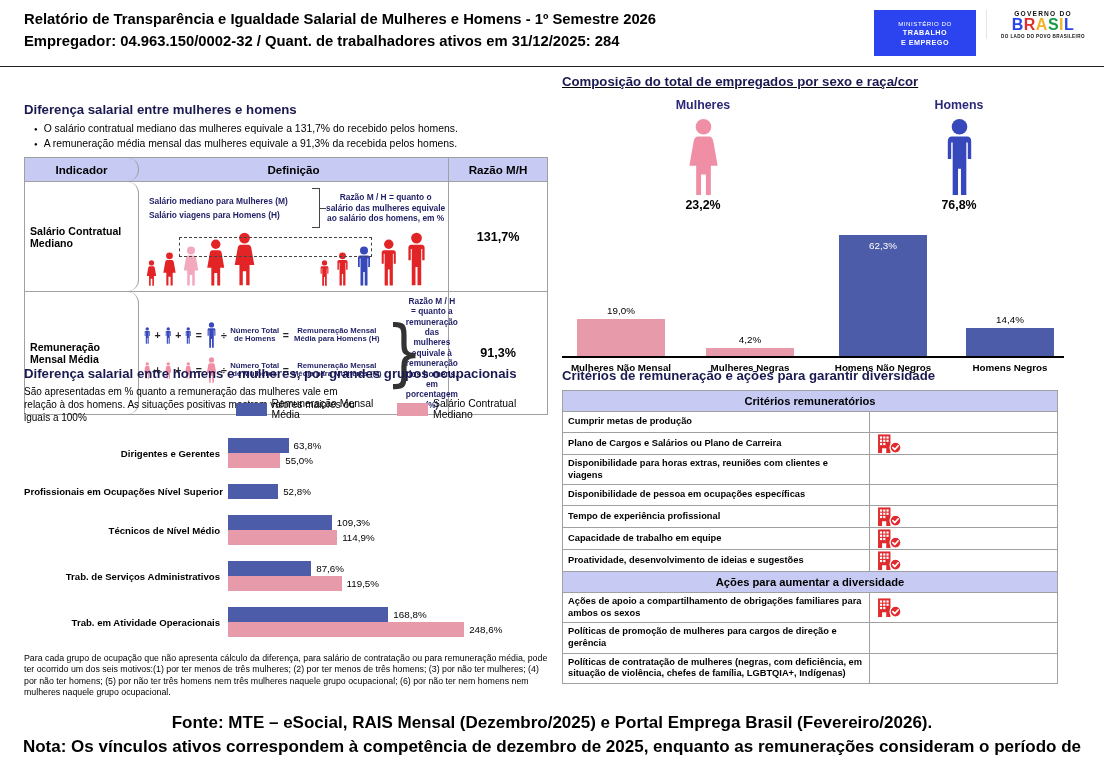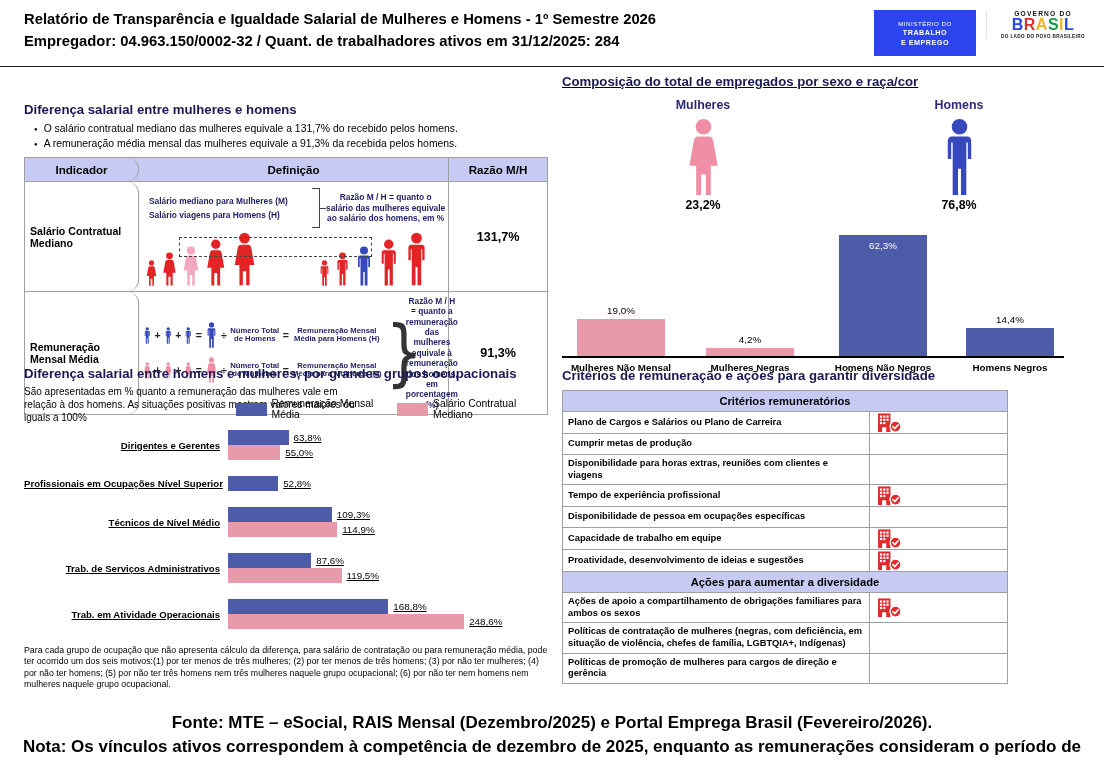--- a/index.html
+++ b/index.html
@@ -60,21 +60,21 @@
   .brace{font-family:"DejaVu Sans",sans-serif;font-size:58px;font-weight:400;color:#333;line-height:1;transform:scaleY(1.25);width:16px;}
   .fnote{width:102px;font-size:8.3px;}
 
   
   .s2{position:absolute;left:24px;top:366px;width:524px;}
   .s2-sub{font-size:10px;color:#000;width:344px;margin-top:4px;line-height:1.3;}
   .occ-legend{position:absolute;left:212px;top:32px;display:flex;align-items:center;gap:5px;}
   .lg-swatch{width:36px;height:13px;}
   .lg-label{font-size:10.4px;color:#000;margin-right:8px;}
   .blue{background:var(--blue-bar);} .pink{background:var(--pink-bar);}
-  #occ-chart{margin-top:6px;text-decoration:underline;}
+  #occ-chart{margin-top:14px;}
   .occ-group{display:flex;align-items:center;margin-bottom:16px;}
   .occ-label{width:204px;padding-right:8px;text-align:right;font-size:9.6px;font-weight:bold;color:#000;white-space:nowrap;}
   .occ-bars{flex:1;}
   .occ-bar-row{height:15px;display:flex;align-items:center;}
   .occ-bar{height:15px;}
   .occ-val{font-size:9.8px;color:#000;margin-left:5px;white-space:nowrap;}
   .s2-footnote{font-size:8.8px;color:#000;line-height:1.3;margin-top:4px;width:524px;}
 
   
   .s3{position:absolute;left:562px;top:74px;width:528px;height:292px;text-decoration:underline;}
@@ -83,21 +83,21 @@
   .comp-pct{font-size:12.4px;font-weight:bold;color:#000;margin-top:2px;}
   #comp-plot{position:absolute;left:0;top:162px;width:502px;height:122px;border-bottom:2px solid #000;}
   .comp-bar{position:absolute;bottom:0;width:88px;}
   .comp-val{position:absolute;width:88px;text-align:center;font-size:9.8px;color:#000;}
   .comp-val.inside{position:absolute;left:0;top:5px;color:#fff;}
   #comp-cats{position:absolute;left:0;top:288px;width:502px;}
   .comp-cat{position:absolute;width:130px;text-align:center;font-size:9.8px;font-weight:bold;color:#000;}
 
   
   .s4{position:absolute;left:562px;top:368px;width:528px;}
-  #criteria-table{width:446px;border:1px solid var(--table-border);border-bottom:none;margin-top:7px;}
+  #criteria-table{width:496px;border:1px solid var(--table-border);border-bottom:none;margin-top:7px;}
   .crit-header{background:var(--lavender);border-bottom:1px solid var(--table-border);text-align:center;font-size:11.2px;font-weight:bold;color:#000;padding:4px 0;}
   .crit-row{display:flex;border-bottom:1px solid var(--table-border);min-height:21px;}
   .crit-label{width:307px;border-right:1px solid var(--table-border);font-size:9.3px;font-weight:bold;color:#000;padding:3px 6px 3px 5px;line-height:1.25;display:flex;align-items:center;}
   .crit-check{flex:1;display:flex;align-items:center;padding-left:7px;}
   .bcheck{width:25px;height:21px;color:var(--icon-red);}
 
   
   .footer{position:absolute;left:0;right:0;top:712px;text-align:center;}
   .footer div{font-size:17px;font-weight:bold;color:#000;line-height:1.35;}
   .footer .nota{max-width:1064px;margin:1px auto 0;}
@@ -395,48 +395,48 @@
         <div class="comp-cat" style="left: 256px;">Homens Não Negros</div>
         <div class="comp-cat" style="left: 383px;">Homens Negros</div>
       </div>
   </section>
 
   <section class="s4">
     <h2 class="sec-title">Critérios de remuneração e ações para garantir diversidade</h2>
     <div id="criteria-table">
         <div class="crit-header">Critérios remuneratórios</div>
         <div class="crit-row">
+          <div class="crit-label">Cumprir metas de produção</div>
+          <div class="crit-check"></div>
+        </div>
+        <div class="crit-row">
           <div class="crit-label">Plano de Cargos e Salários ou Plano de Carreira</div>
           <div class="crit-check">
             <svg viewBox="0 0 26 22" class="bcheck">
               <use href="#sym-building-check"></use>
             </svg>
           </div>
         </div>
         <div class="crit-row">
-          <div class="crit-label">Cumprir metas de produção</div>
+          <div class="crit-label">Disponibilidade para horas extras, reuniões com clientes e viagens</div>
           <div class="crit-check"></div>
         </div>
         <div class="crit-row">
-          <div class="crit-label">Disponibilidade para horas extras, reuniões com clientes e viagens</div>
+          <div class="crit-label">Disponibilidade de pessoa em ocupações específicas</div>
           <div class="crit-check"></div>
         </div>
         <div class="crit-row">
           <div class="crit-label">Tempo de experiência profissional</div>
           <div class="crit-check">
             <svg viewBox="0 0 26 22" class="bcheck">
               <use href="#sym-building-check"></use>
             </svg>
           </div>
         </div>
         <div class="crit-row">
-          <div class="crit-label">Disponibilidade de pessoa em ocupações específicas</div>
-          <div class="crit-check"></div>
-        </div>
-        <div class="crit-row">
           <div class="crit-label">Capacidade de trabalho em equipe</div>
           <div class="crit-check">
             <svg viewBox="0 0 26 22" class="bcheck">
               <use href="#sym-building-check"></use>
             </svg>
           </div>
         </div>
         <div class="crit-row">
           <div class="crit-label">Proatividade, desenvolvimento de ideias e sugestões</div>
           <div class="crit-check">
@@ -448,25 +448,25 @@
         <div class="crit-header">Ações para aumentar a diversidade</div>
         <div class="crit-row">
           <div class="crit-label">Ações de apoio a compartilhamento de obrigações familiares para ambos os sexos</div>
           <div class="crit-check">
             <svg viewBox="0 0 26 22" class="bcheck">
               <use href="#sym-building-check"></use>
             </svg>
           </div>
         </div>
         <div class="crit-row">
+          <div class="crit-label">Políticas de promoção de mulheres para cargos de direção e gerência</div>
+          <div class="crit-check"></div>
+        </div>
+        <div class="crit-row">
           <div class="crit-label">Políticas de contratação de mulheres (negras, com deficiência, em situação de violência, chefes de família, LGBTQIA+, Indígenas)</div>
-          <div class="crit-check"></div>
-        </div>
-        <div class="crit-row">
-          <div class="crit-label">Políticas de promoção de mulheres para cargos de direção e gerência</div>
           <div class="crit-check"></div>
         </div>
       </div>
   </section>
 
   <div class="footer">
     <div>Fonte: MTE – eSocial, RAIS Mensal (Dezembro/2025) e Portal Emprega Brasil (Fevereiro/2026).</div>
     <div class="nota">Nota: Os vínculos ativos correspondem à competência de dezembro de 2025, enquanto as remunerações consideram o período de janeiro a dezembro de 2025. As demais informações complementares foram coletadas em fevereiro de 2026.</div>
   </div>
 

